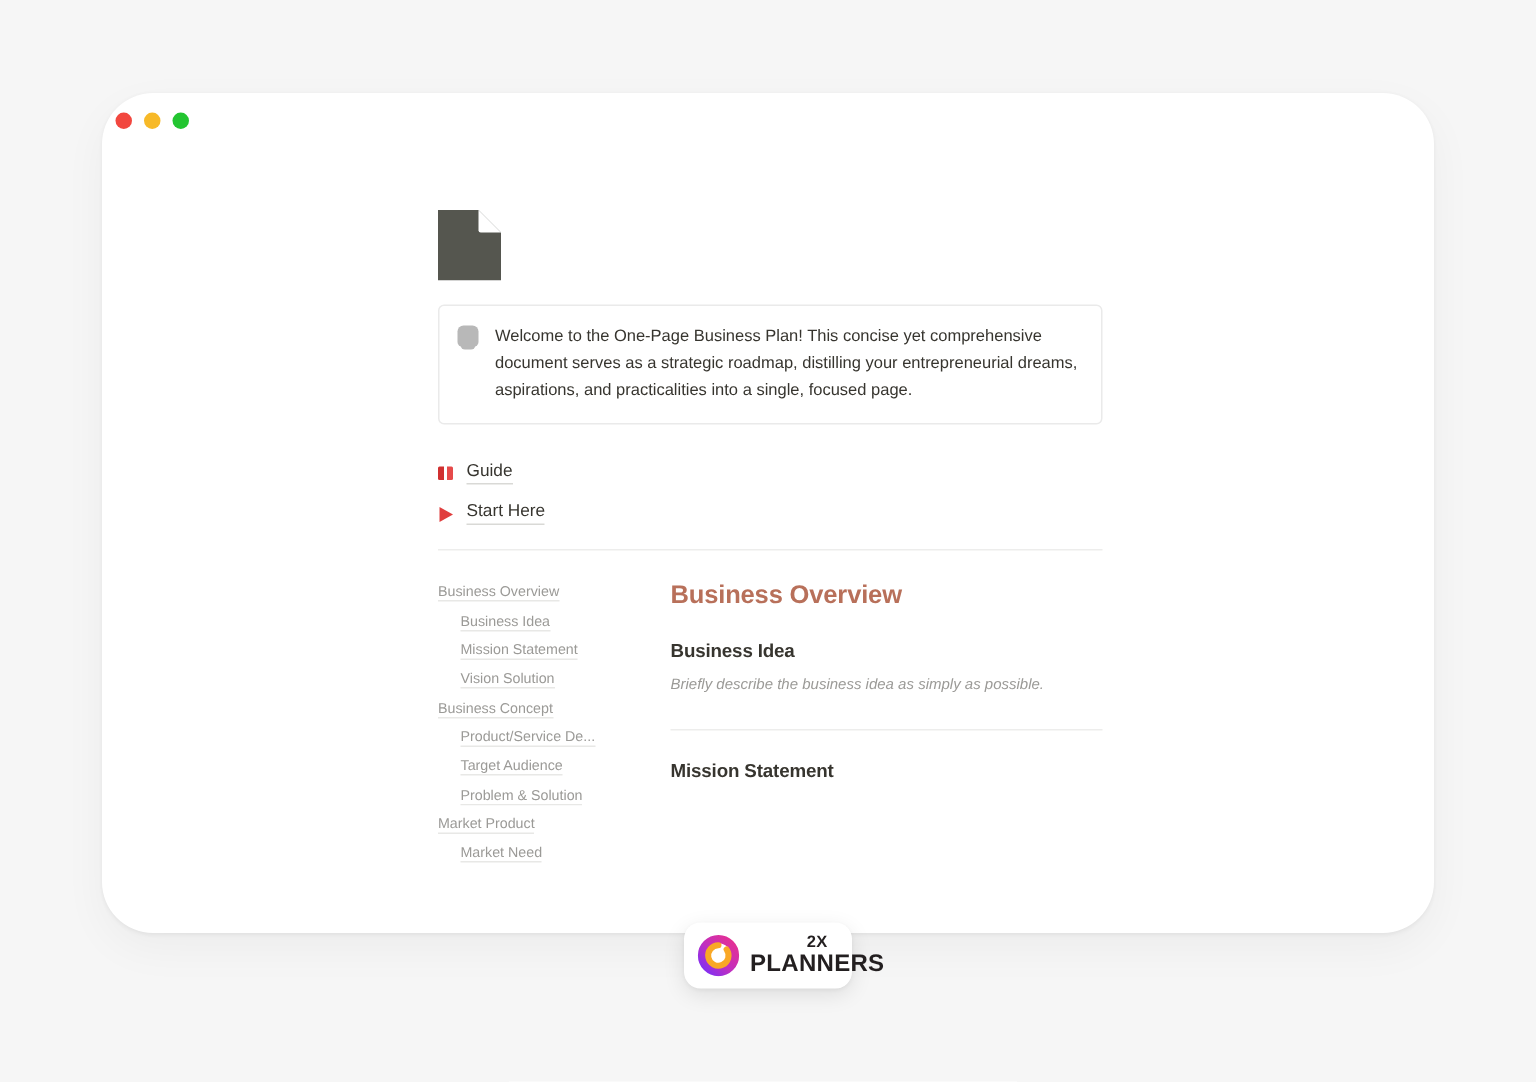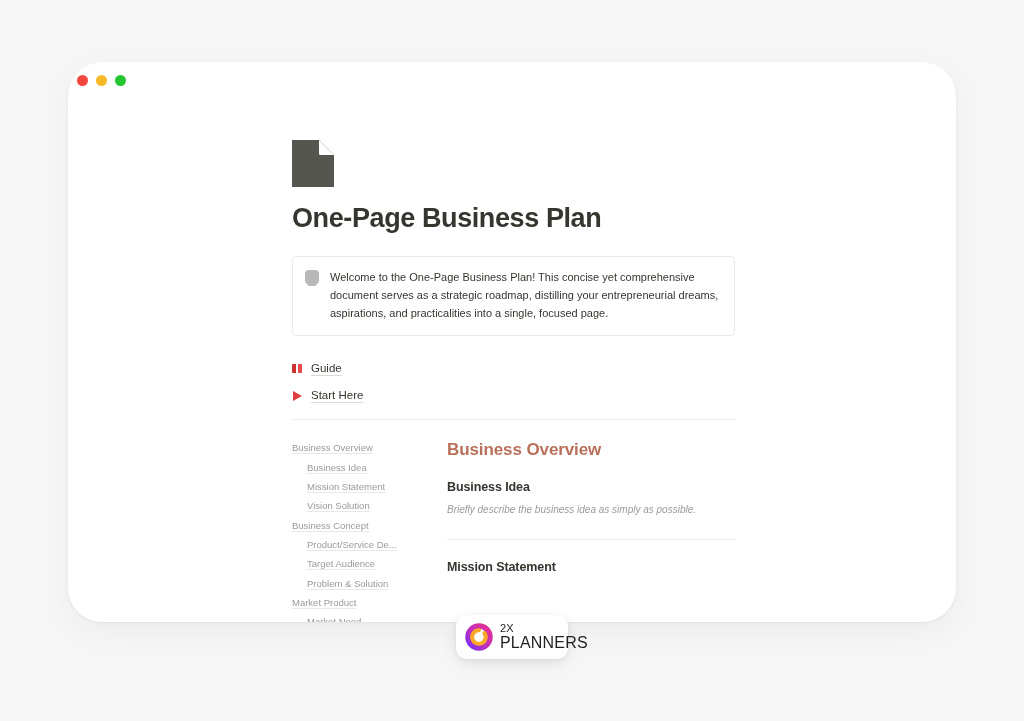--- a/index.html
+++ b/index.html
@@ -246,23 +246,24 @@
   #logo-mark {
     flex: 0 0 auto;
     width: 28px;
     height: 28px;
   }
   #logo-text {
     line-height: 1;
   }
   .logo-line {
     display: block;
-    font-weight: normal;
+    font-weight: bold;
     color: #231f20;
     letter-spacing: 0.2px;
+    text-align: center;
   }
   #logo-line-1 { font-size: 11px; margin-bottom: 1px; }
   #logo-line-2 { font-size: 16px; }
 </style>
 </head>
 <body>
 
 <div id="app-window">
 
   <div id="traffic-lights">
@@ -271,21 +272,20 @@
     <span class="dot green"></span>
   </div>
 
   <div id="page-content">
 
     <svg id="doc-icon" viewBox="0 0 42 47">
       <path d="M0 0 H27 L42 15 V47 H0 Z" fill="#55564f"></path>
       <path d="M27 0 L42 15 H28.5 A1.5 1.5 0 0 1 27 13.5 Z" fill="#ffffff"></path>
     </svg>
 
-    <h1 id="page-title">One-Page Business Plan</h1>
 
     <div id="callout">
       <span id="callout-icon"></span>
       <p id="callout-text">Welcome to the One-Page Business Plan! This concise yet comprehensive document serves as a strategic roadmap, distilling your entrepreneurial dreams, aspirations, and practicalities into a single, focused page.</p>
     </div>
 
     <div id="link-rows">
       <div class="link-row">
         <span class="link-icon icon-book"></span>
         <span class="link-label">Guide</span>

